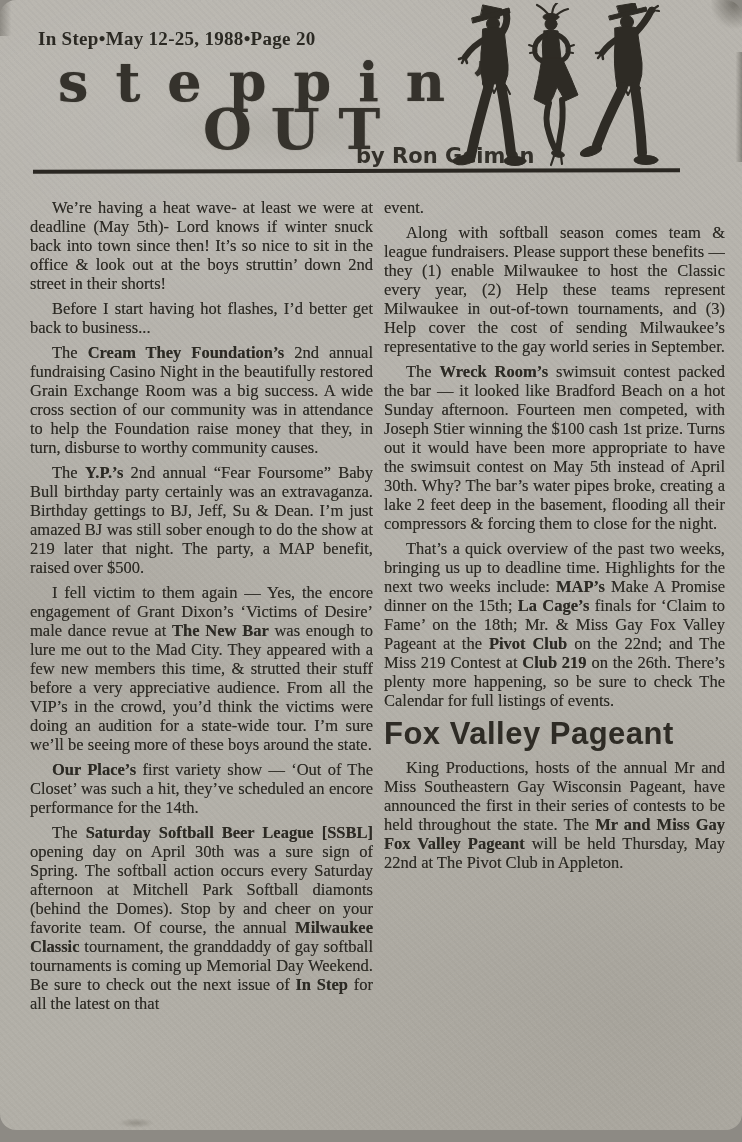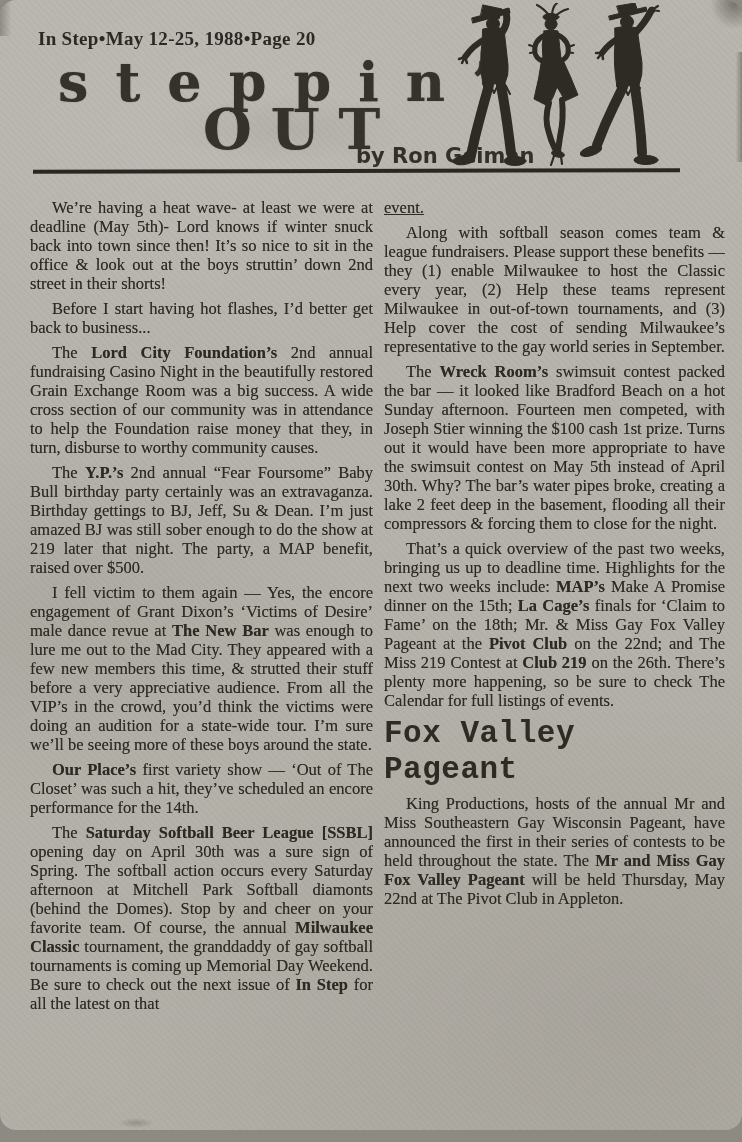--- a/index.html
+++ b/index.html
@@ -55,24 +55,24 @@
   .col{
     position:absolute;top:198px;height:952px;overflow:hidden;
     font-size:16.5px;line-height:19px;text-align:justify;
   }
   .col.left{left:30px;width:343px;}
   .col.right{left:384px;width:341px;}
   .col p{
     margin:0 0 6px 0;text-indent:22px;
     text-shadow:0 0 .5px rgba(44,42,36,.55);
   }
-  .col p.noindent{text-indent:0;text-decoration:underline;}
+  .col p.noindent{text-indent:0;}
   .col b{font-weight:bold;}
   .col h2{
-    font-family:Liberation Mono, monospace;
+    font-family:Liberation Sans, sans-serif;
     font-size:31px;line-height:36px;font-weight:600;
     margin:3px 0 6px 0;letter-spacing:.5px;color:#2e2b25;
     text-align:left;
   }
   
   .smudge{position:absolute;pointer-events:none;}
   .sm-ghost{left:145px;top:92px;width:280px;height:75px;
     background:radial-gradient(ellipse at 50% 50%, rgba(60,56,46,.08), transparent 65%);}
   .sm-tr{left:706px;top:0;width:36px;height:34px;
     background:radial-gradient(ellipse at 80% 10%, rgba(40,37,30,.45), transparent 60%);}
@@ -143,21 +143,21 @@
       <ellipse cx="146" cy="148" rx="11" ry="4.5" transform="rotate(-18 146 148)"></ellipse>
       <ellipse cx="201" cy="157" rx="12" ry="4.5"></ellipse>
     </g>
   </svg>
 
   <div class="rule"></div>
 
   <div class="col left">
       <p><span>We’re having a heat wave- at least we were at deadline (May 5th)- Lord knows if winter snuck back into town since then! It’s so nice to sit in the office &amp; look out at the boys struttin’ down 2nd street in their shorts!</span></p>
       <p><span>Before I start having hot flashes, I’d better get back to business...</span></p>
-      <p><span>The </span><b>Lord City Foundation’s</b><span> 2nd annual fundraising Casino Night in the beautifully restored Grain Exchange Room was a big success. A wide cross section of our community was in attendance to help the Foundation raise money that they, in turn, disburse to worthy community causes.</span></p>
+      <p><span>The </span><b>Cream They Foundation’s</b><span> 2nd annual fundraising Casino Night in the beautifully restored Grain Exchange Room was a big success. A wide cross section of our community was in attendance to help the Foundation raise money that they, in turn, disburse to worthy community causes.</span></p>
       <p><span>The </span><b>Y.P.’s</b><span> 2nd annual “Fear Foursome” Baby Bull birthday party certainly was an extravaganza. Birthday gettings to BJ, Jeff, Su &amp; Dean. I’m just amazed BJ was still sober enough to do the show at 219 later that night. The party, a MAP benefit, raised over $500.</span></p>
       <p><span>I fell victim to them again — Yes, the encore engagement of Grant Dixon’s ‘Victims of Desire’ male dance revue at </span><b>The New Bar</b><span> was enough to lure me out to the Mad City. They appeared with a few new members this time, &amp; strutted their stuff before a very appreciative audience. From all the VIP’s in the crowd, you’d think the victims were doing an audition for a state-wide tour. I’m sure we’ll be seeing more of these boys around the state.</span></p>
       <p><b>Our Place’s</b><span> first variety show — ‘Out of The Closet’ was such a hit, they’ve scheduled an encore performance for the 14th.</span></p>
       <p><span>The </span><b>Saturday Softball Beer League [SSBL]</b><span> opening day on April 30th was a sure sign of Spring. The softball action occurs every Saturday afternoon at Mitchell Park Softball diamonts (behind the Domes). Stop by and cheer on your favorite team. Of course, the annual </span><b>Milwaukee Classic</b><span> tournament, the granddaddy of gay softball tournaments is coming up Memorial Day Weekend. Be sure to check out the next issue of </span><b>In Step</b><span> for all the latest on that</span></p>
     </div>
   <div class="col right">
       <p class="noindent"><span>event.</span></p>
       <p><span>Along with softball season comes team &amp; league fundraisers. Please support these benefits — they (1) enable Milwaukee to host the Classic every year, (2) Help these teams represent Milwaukee in out-of-town tournaments, and (3) Help cover the cost of sending Milwaukee’s representative to the gay world series in September.</span></p>
       <p><span>The </span><b>Wreck Room’s</b><span> swimsuit contest packed the bar — it looked like Bradford Beach on a hot Sunday afternoon. Fourteen men competed, with Joseph Stier winning the $100 cash 1st prize. Turns out it would have been more appropriate to have the swimsuit contest on May 5th instead of April 30th. Why? The bar’s water pipes broke, creating a lake 2 feet deep in the basement, flooding all their compressors &amp; forcing them to close for the night.</span></p>
       <p><span>That’s a quick overview of the past two weeks, bringing us up to deadline time. Highlights for the next two weeks include: </span><b>MAP’s</b><span> Make A Promise dinner on the 15th; </span><b>La Cage’s</b><span> finals for ‘Claim to Fame’ on the 18th; Mr. &amp; Miss Gay Fox Valley Pageant at the </span><b>Pivot Club</b><span> on the 22nd; and The Miss 219 Contest at </span><b>Club 219</b><span> on the 26th. There’s plenty more happening, so be sure to check The Calendar for full listings of events.</span></p>

